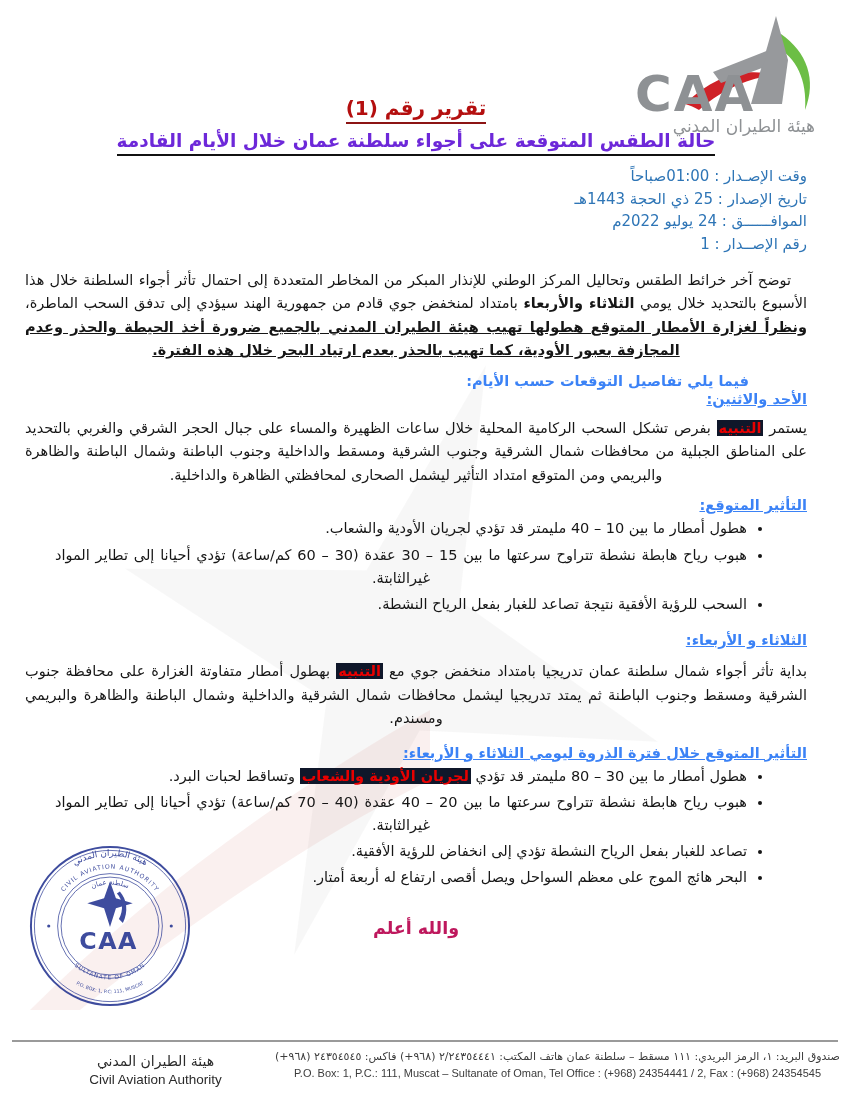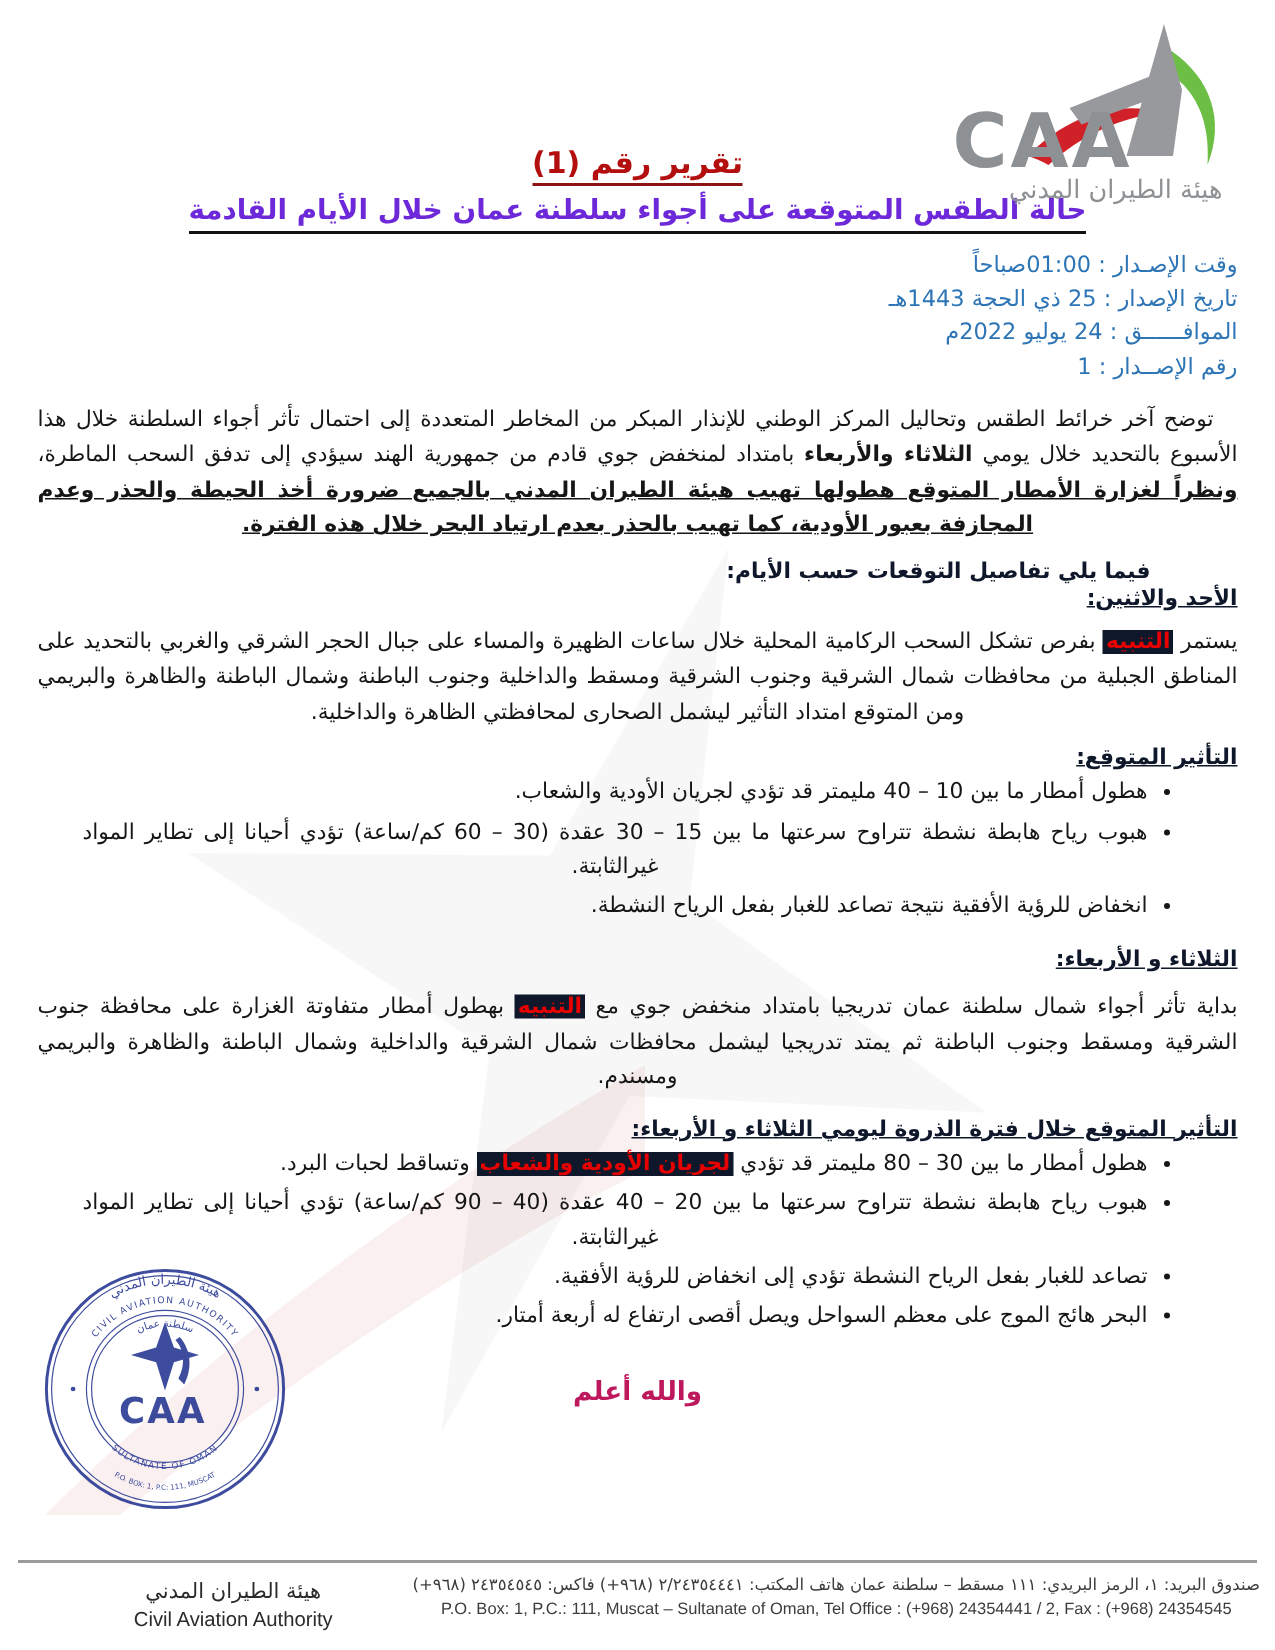--- a/index.html
+++ b/index.html
@@ -1,28 +1,28 @@
 <!DOCTYPE html>
 <html lang="ar"><head>
 <meta charset="utf-8">
 <style>
   html,body{margin:0;padding:0;}
   body{background:#e8e8e8;font-family:"DejaVu Sans",sans-serif;}
   .page{position:relative;width:850px;height:1100px;margin:0 auto;background:#ffffff;overflow:hidden;}
-  .content{position:relative;padding:96px 25px 0 25px;direction:rtl;z-index:2;}
+  .content{position:relative;padding:96px 43px 0 25px;direction:rtl;z-index:2;}
   .logo{position:absolute;top:10px;right:28px;width:195px;height:128px;z-index:3;}
   .title1{text-align:center;color:#b40f0f;font-weight:bold;font-size:20px;margin:0 0 10px 0;}
   .title1 span{border-bottom:2px solid #8c1414;padding-bottom:2px;}
   .title2{text-align:center;color:#6d28d9;font-weight:bold;font-size:18.5px;margin:0 0 14px 0;}
   .title2 span{border-bottom:2px solid #111;padding-bottom:3px;}
   .meta{color:#2E75B6;font-size:15px;line-height:1.5;text-align:right;margin:0 0 14px 0;}
   .para{font-size:14.5px;line-height:1.62;text-align:justify;text-align-last:center;color:#161616;margin:0 0 10px 0;}
   .para.indent{text-indent:16px;}
   .warn{font-weight:bold;text-decoration:underline;margin-top:46px;}
-  .h-blue{color:#0f172a;font-weight:bold;font-size:14.5px;margin:2px 0;}
+  .h-blue{color:#3b82f6;font-weight:bold;font-size:14.5px;margin:2px 0;}
   .h-blue.ind{padding-right:58px;}
   .h-blue .u{text-decoration:underline;}
   .alert{color:#e80000;font-weight:bold;background:#0f172a;padding:0 2px;}
   ul.bullets{margin:4px 24px 12px 0;padding:0 36px 0 30px;}
   ul.bullets li{font-size:14.5px;line-height:1.6;text-align:justify;color:#161616;margin-bottom:3px;}
   ul.bullets li.cl{text-align-last:center;}
   .closing{text-align:center;font-weight:bold;font-size:17.5px;margin:28px 0 0 0;color:#be185d;}
   .stamp{position:absolute;left:26px;top:842px;width:168px;height:168px;z-index:1;opacity:.92;}
   .watermark{position:absolute;z-index:0;}
   .footer-line{position:absolute;top:1040px;left:12px;right:12px;border-top:2px solid #9a9a9a;z-index:2;}
@@ -71,31 +71,31 @@
 
     <div class="h-blue ind">فيما يلي تفاصيل التوقعات حسب الأيام:</div>
     <div class="h-blue"><span class="u">الأحد والاثنين:</span></div>
 
     <p class="para" style="margin-top:10px"><span>يستمر </span><span class="alert">التنبيه</span><span> بفرص تشكل السحب الركامية المحلية خلال ساعات الظهيرة والمساء على جبال الحجر الشرقي والغربي بالتحديد على المناطق الجبلية من محافظات  شمال الشرقية وجنوب الشرقية ومسقط والداخلية وجنوب الباطنة وشمال الباطنة والظاهرة والبريمي ومن المتوقع امتداد التأثير ليشمل الصحارى لمحافظتي الظاهرة والداخلية.</span></p>
 
     <div class="h-blue"><span class="u">التأثير المتوقع:</span></div>
     <ul class="bullets">
       <li>هطول أمطار ما بين 10 – 40 مليمتر قد تؤدي لجريان الأودية والشعاب.</li>
       <li class="cl">هبوب رياح هابطة نشطة تتراوح سرعتها ما بين 15 – 30 عقدة (30 – 60 كم/ساعة) تؤدي أحيانا إلى تطاير المواد غيرالثابتة.</li>
-      <li>انخفاض للرؤية الأفقية نتيجة تصاعد للغبار بفعل الرياح النشطة.</li>
+      <li>السحب للرؤية الأفقية نتيجة تصاعد للغبار بفعل الرياح النشطة.</li>
     </ul>
 
     <div class="h-blue" style="margin-top:16px"><span class="u">الثلاثاء و الأربعاء:</span></div>
 
     <p class="para" style="margin-top:12px"><span>بداية تأثر أجواء شمال سلطنة عمان تدريجيا بامتداد منخفض جوي مع </span><span class="alert">التنبيه</span><span> بهطول أمطار متفاوتة الغزارة على محافظة جنوب الشرقية ومسقط وجنوب الباطنة ثم يمتد تدريجيا ليشمل محافظات شمال الشرقية والداخلية وشمال الباطنة والظاهرة والبريمي ومسندم.</span></p>
 
     <div class="h-blue" style="margin-top:14px"><span class="u">التأثير المتوقع خلال فترة الذروة ليومي الثلاثاء و الأربعاء:</span></div>
     <ul class="bullets">
       <li><span>هطول أمطار ما بين 30 – 80 مليمتر قد تؤدي </span><span class="alert">لجريان الأودية والشعاب</span><span> وتساقط لحبات البرد.</span></li>
-      <li class="cl">هبوب رياح هابطة نشطة تتراوح سرعتها ما بين 20 – 40 عقدة (40 – 90 كم/ساعة) تؤدي أحيانا إلى تطاير المواد غيرالثابتة.</li>
+      <li class="cl">هبوب رياح هابطة نشطة تتراوح سرعتها ما بين 20 – 40 عقدة (40 – 70 كم/ساعة) تؤدي أحيانا إلى تطاير المواد غيرالثابتة.</li>
       <li>تصاعد للغبار بفعل الرياح النشطة تؤدي إلى انخفاض للرؤية الأفقية.</li>
       <li>البحر هائج الموج على معظم السواحل ويصل أقصى ارتفاع له أربعة أمتار.</li>
     </ul>
 
     <div class="closing">والله أعلم</div>
   </div>
 
   <svg class="stamp" viewBox="0 0 170 170">
     <g fill="none" stroke="#2e3d96">
       <circle cx="85" cy="85" r="80" stroke-width="2"></circle>

